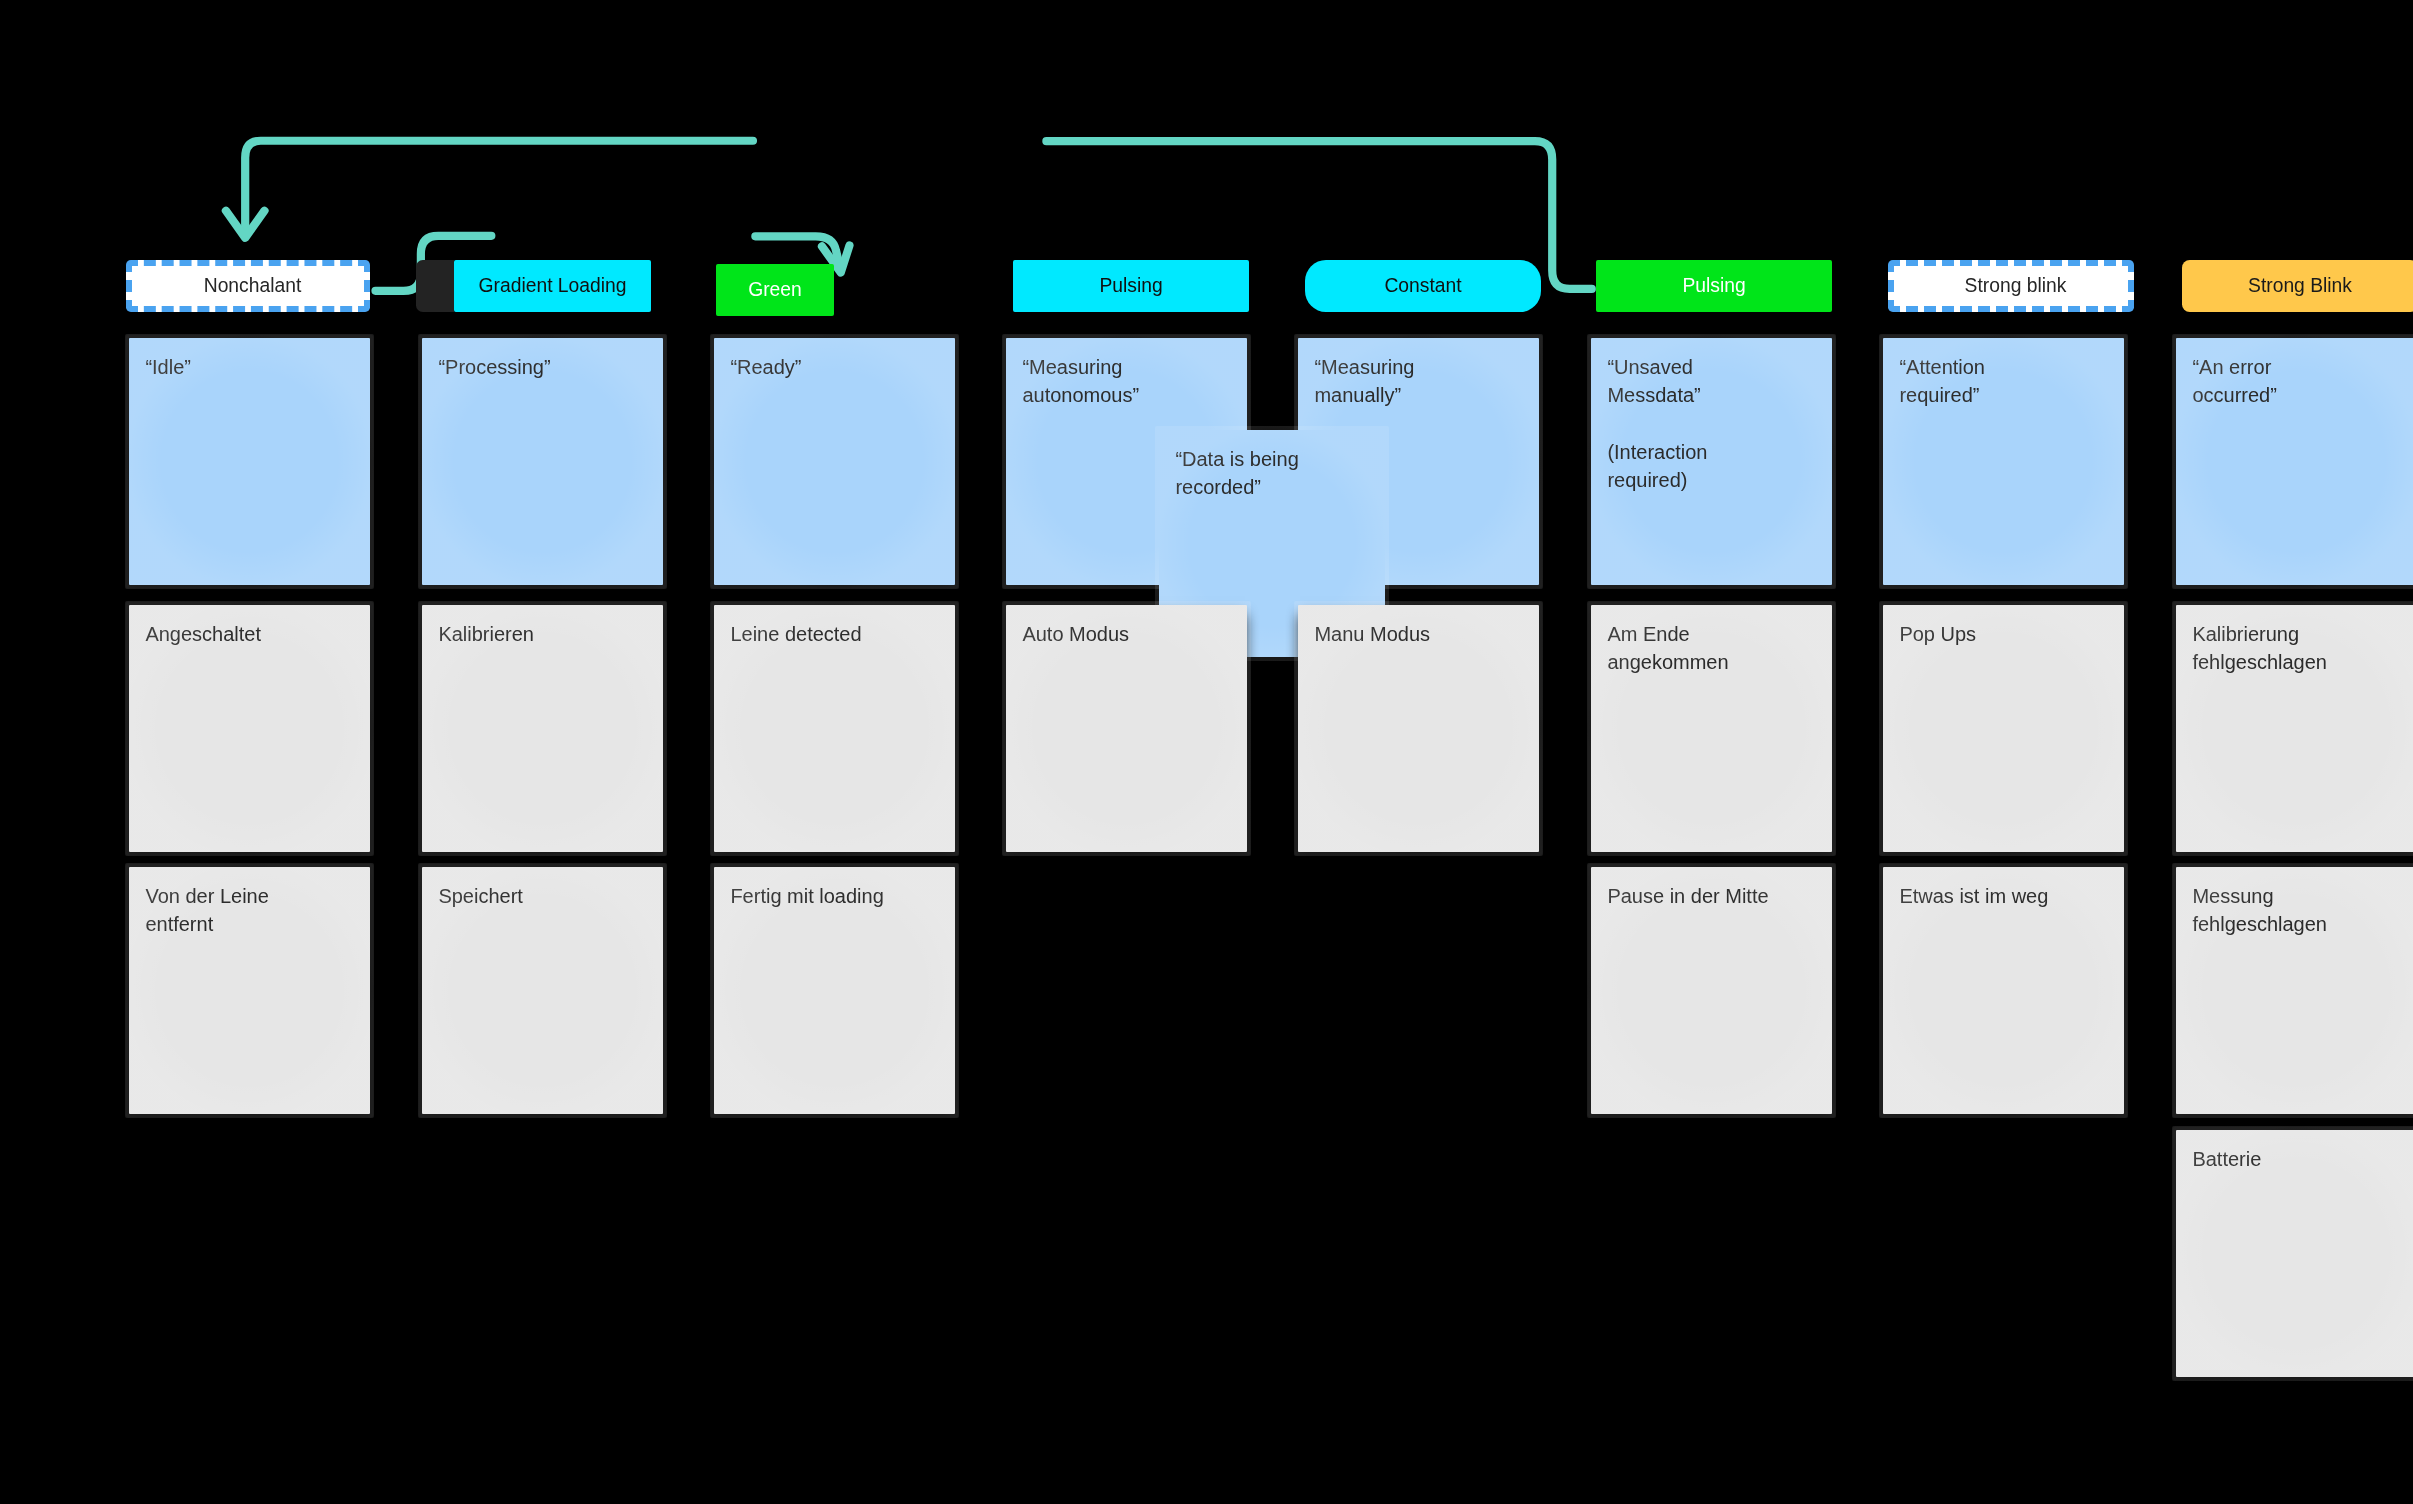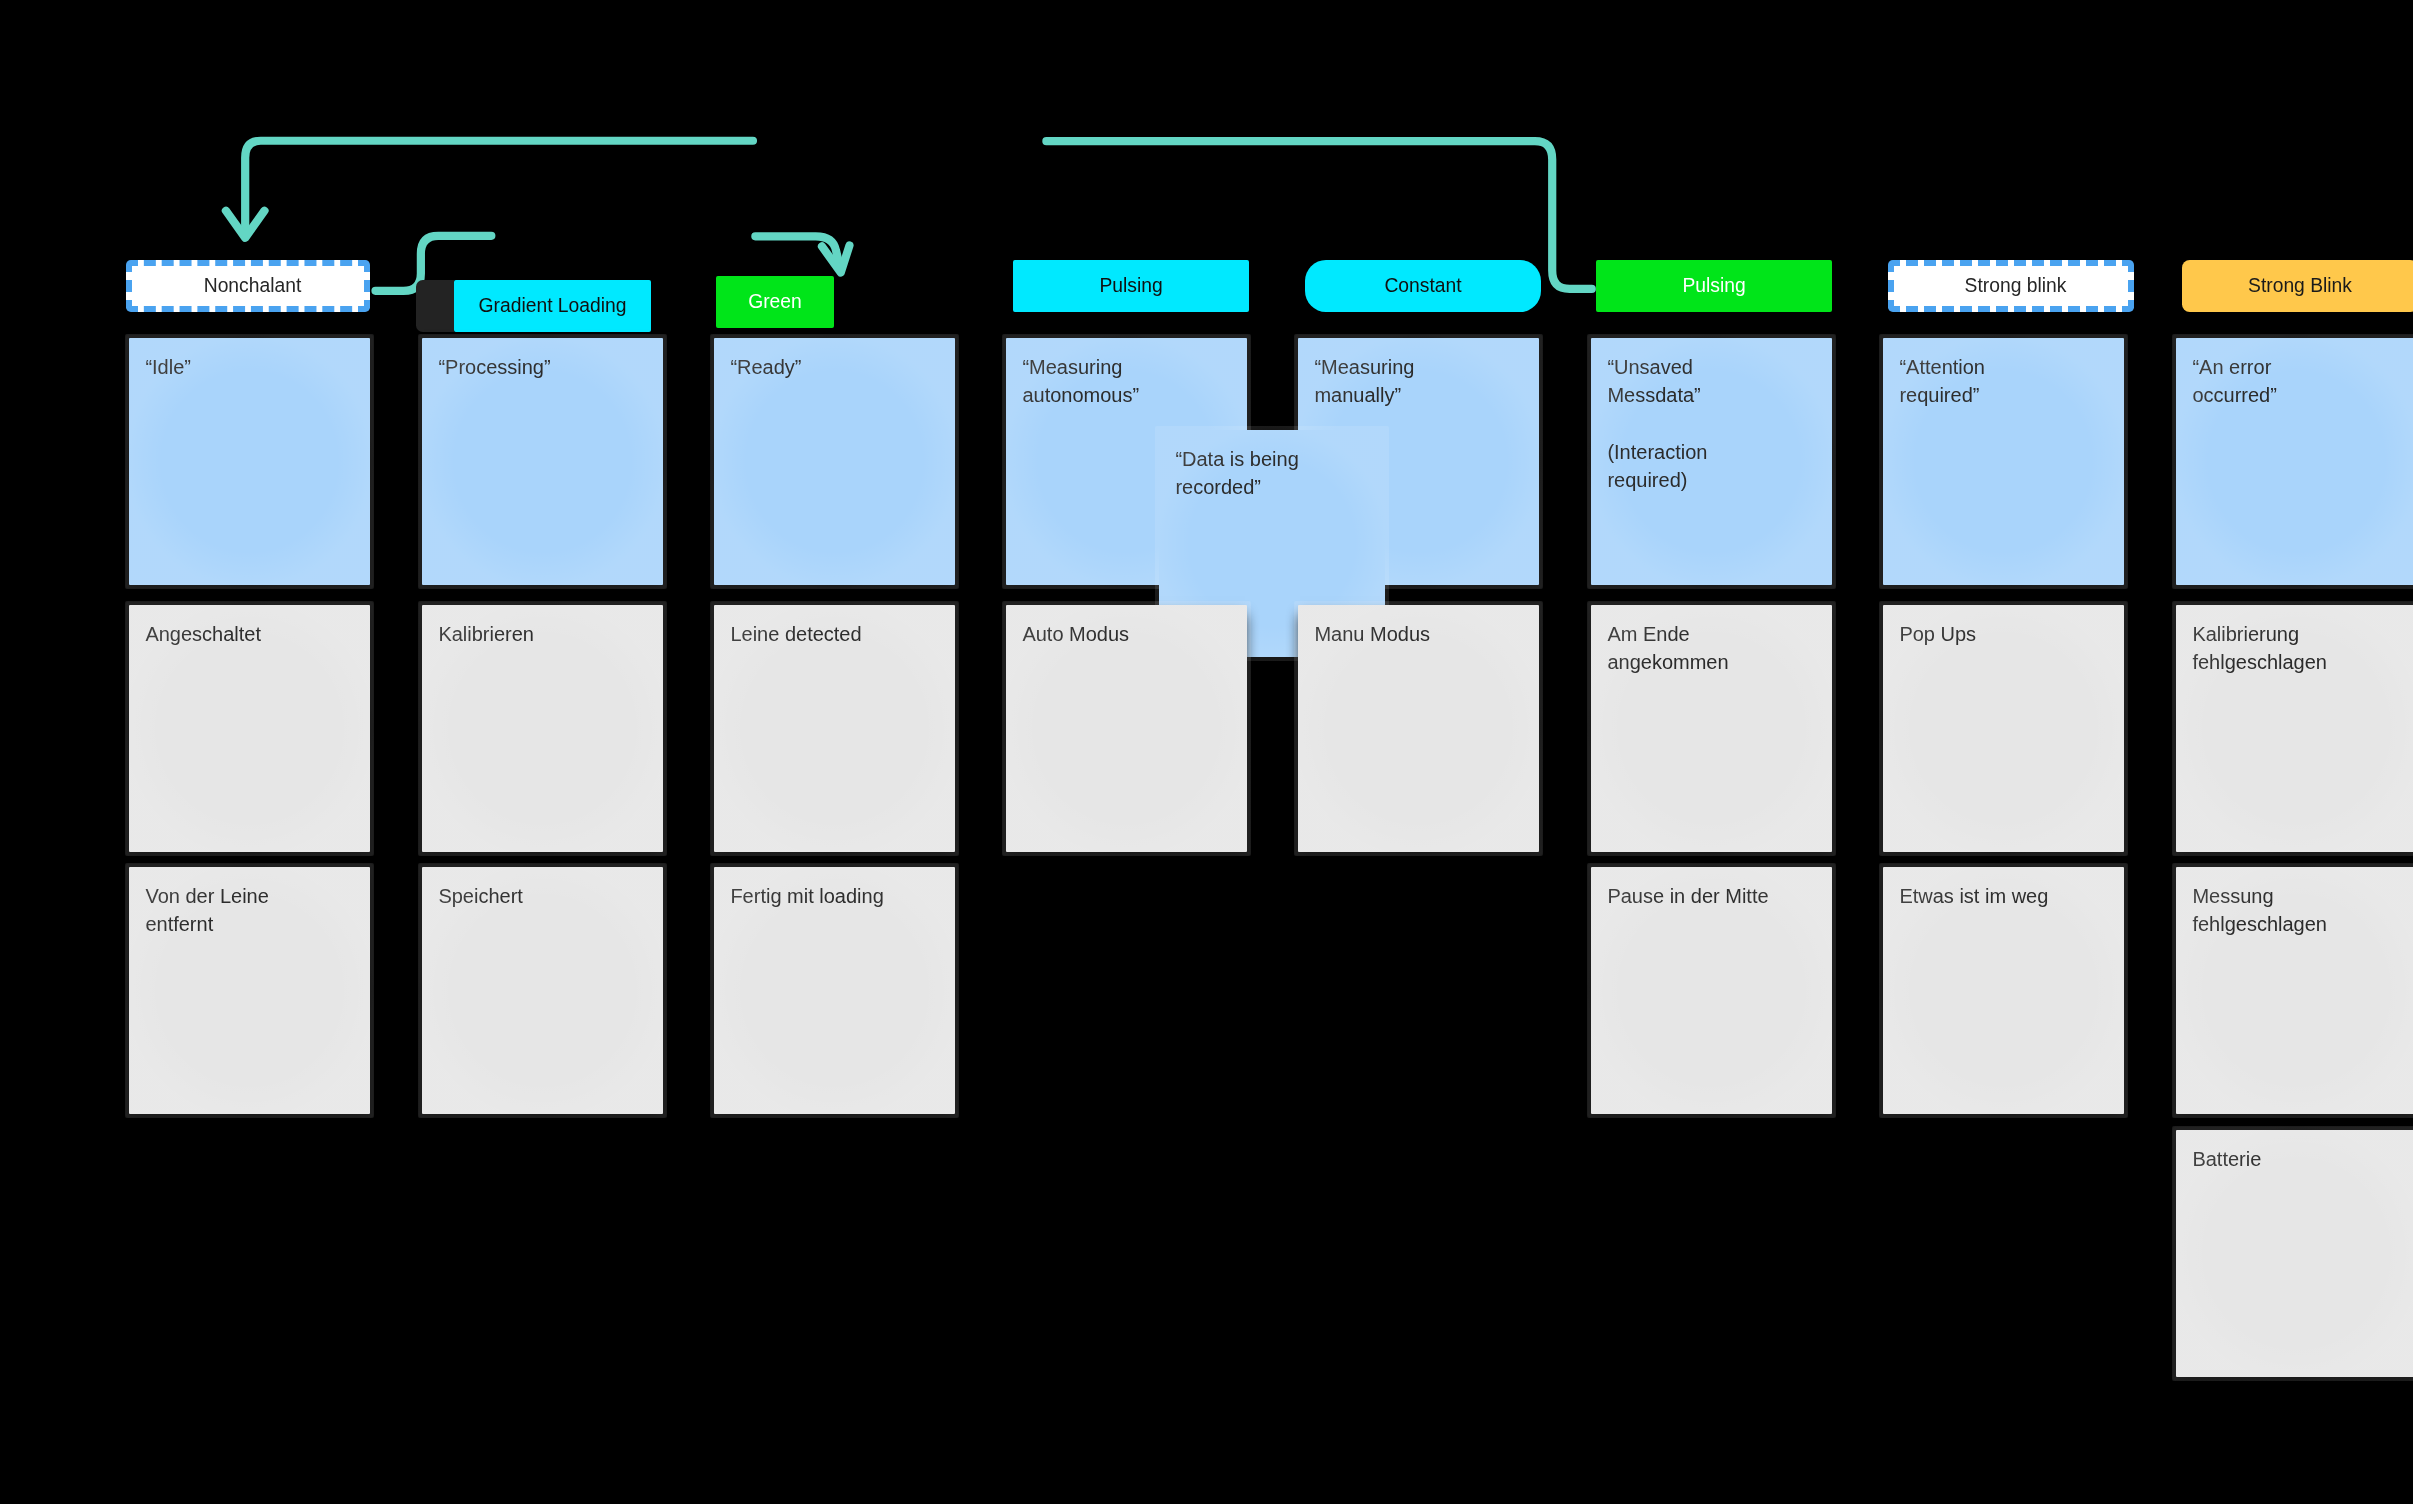--- a/index.html
+++ b/index.html
@@ -65,26 +65,26 @@
       <path d="M1703,510 L1742,564 L1760,508"></path>
 
       <path d="M2168,292 L3180,292 Q3216,292 3216,330 L3216,560 Q3216,598 3252,598 L3298,598"></path>
     </g>
   </svg>
 
   <div class="chip dashed" style="left:126px;top:260px;width:244px;">
     <span class="chip-label">Nonchalant</span>
   </div>
 
-  <div class="chip cyan" style="left:454px;top:260px;width:197px;margin-top:20px;">
+  <div class="chip cyan" style="left:454px;top:260px;width:197px;">
     <span class="chip-prefix"></span>
     <span class="chip-label">Gradient Loading</span>
   </div>
 
-  <div class="chip green" style="left:716px;top:276px;width:118px;">
+  <div class="chip green" style="left:716px;top:264px;width:118px;">
     <span class="chip-label">Green</span>
   </div>
 
   <div class="chip cyan" style="left:1013px;top:260px;width:236px;">
     <span class="chip-label">Pulsing</span>
   </div>
 
   <div class="chip cyan" style="left:1305px;top:260px;width:236px;border-radius:21px;">
     <span class="chip-label">Constant</span>
   </div>

